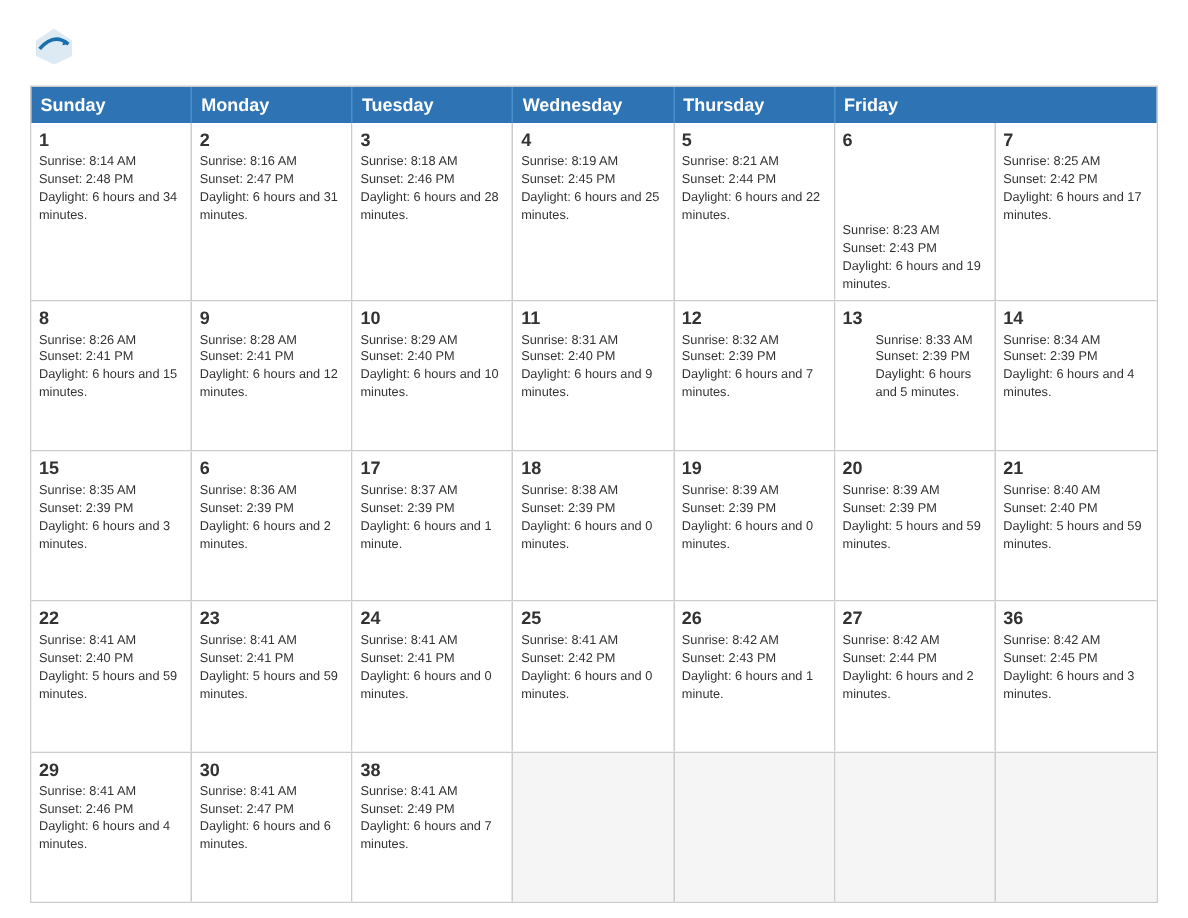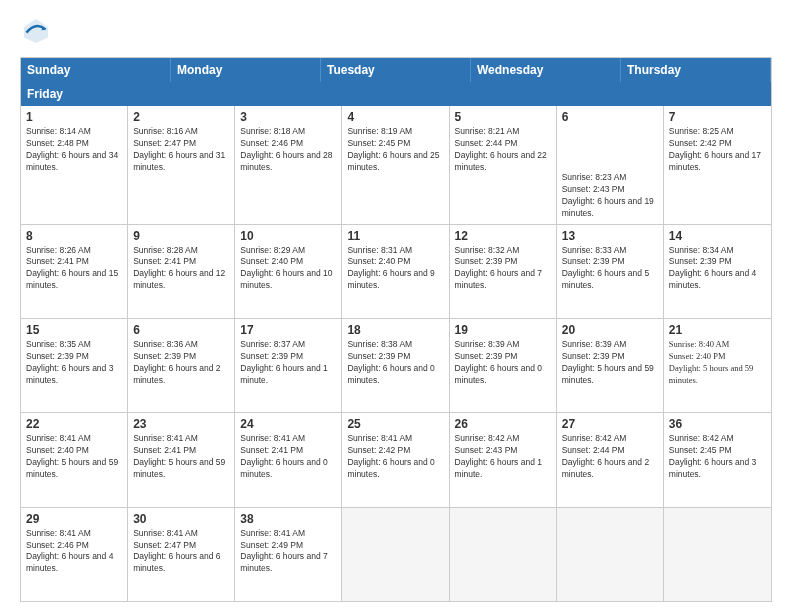--- a/index.html
+++ b/index.html
@@ -54,21 +54,21 @@
       color: #555;
     }
     .calendar {
       flex: 1;
       display: flex;
       flex-direction: column;
       border: 1px solid #ccc;
     }
     .cal-header {
       display: grid;
-      grid-template-columns: repeat(5, 1fr);
+      grid-template-columns: repeat(7, 1fr);
       background: #2e74b5;
     }
     .cal-header-cell {
       color: #fff;
       font-size: 12px;
       font-weight: bold;
       padding: 5px 6px;
       text-align: left;
       border-right: 1px solid #4a8fc9;
     }
@@ -212,21 +212,21 @@
 Daylight: 6 hours and 9 minutes.</div>
           </div>
           <div class="cal-cell">
             <span class="day-num">12</span>
             <div class="cell-text" style="white-space: pre-line;">Sunrise: 8:32 AM
 Sunset: 2:39 PM
 Daylight: 6 hours and 7 minutes.</div>
           </div>
           <div class="cal-cell">
             <span class="day-num">13</span>
-            <div class="cell-text" style="white-space: pre-line;">Sunrise: 8:33 AM
+            <div class="cell-text" style="white-space: pre-line; margin-left: 22px;">Sunrise: 8:33 AM
 Sunset: 2:39 PM
 Daylight: 6 hours and 5 minutes.</div>
           </div>
           <div class="cal-cell">
             <span class="day-num">14</span>
             <div class="cell-text" style="white-space: pre-line;">Sunrise: 8:34 AM
 Sunset: 2:39 PM
 Daylight: 6 hours and 4 minutes.</div>
           </div>
         </div>
@@ -262,21 +262,21 @@
 Daylight: 6 hours and 0 minutes.</div>
           </div>
           <div class="cal-cell">
             <span class="day-num">20</span>
             <div class="cell-text" style="white-space: pre-line;">Sunrise: 8:39 AM
 Sunset: 2:39 PM
 Daylight: 5 hours and 59 minutes.</div>
           </div>
           <div class="cal-cell">
             <span class="day-num">21</span>
-            <div class="cell-text" style="white-space: pre-line; font-family: Liberation Serif, serif;">Sunrise: 8:40 AM
+            <div class="cell-text" style="white-space: pre-line;">Sunrise: 8:40 AM
 Sunset: 2:40 PM
 Daylight: 5 hours and 59 minutes.</div>
           </div>
         </div>
         <div class="cal-row">
           <div class="cal-cell">
             <span class="day-num">22</span>
             <div class="cell-text" style="white-space: pre-line;">Sunrise: 8:41 AM
 Sunset: 2:40 PM
 Daylight: 5 hours and 59 minutes.</div>

